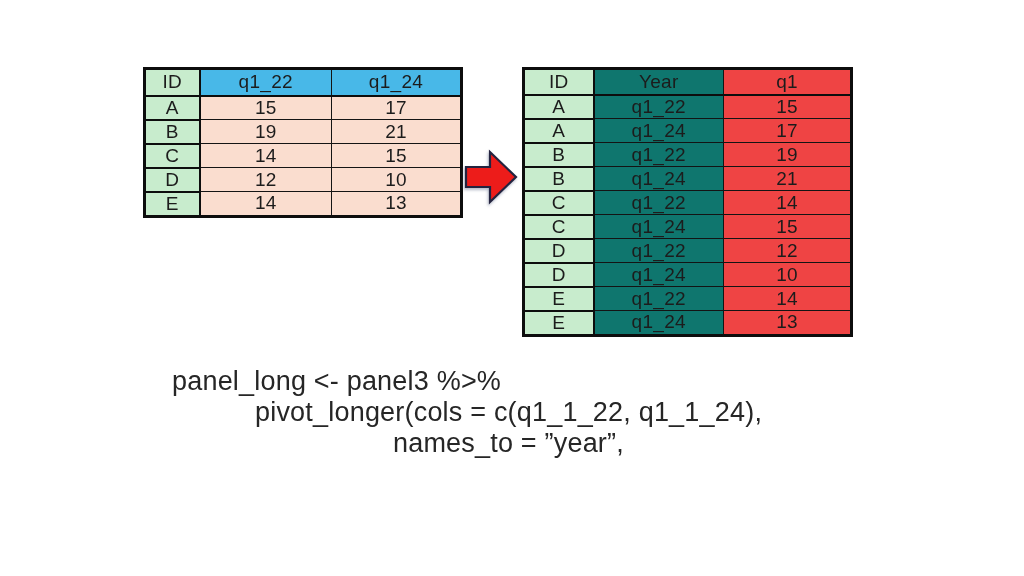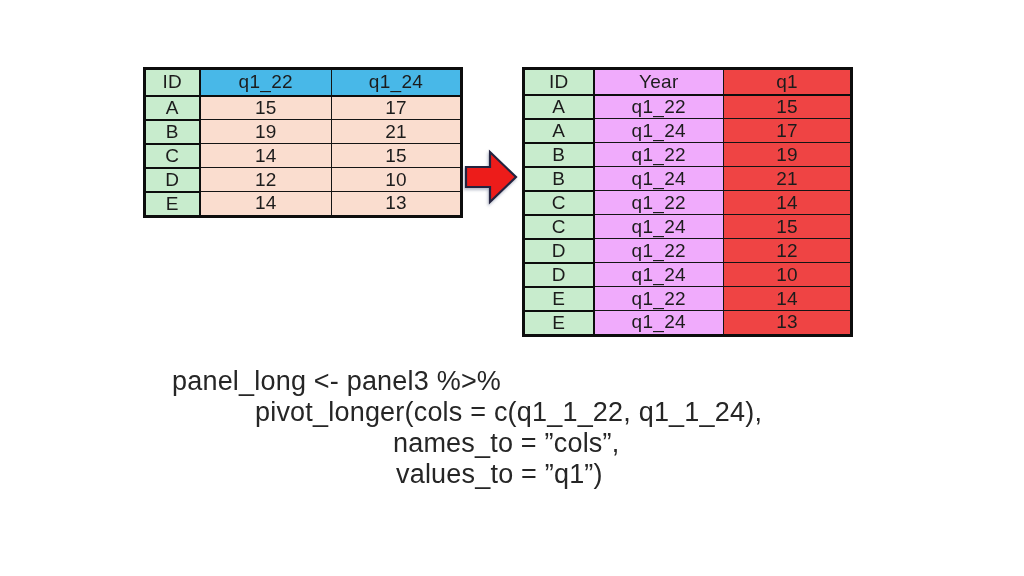--- a/index.html
+++ b/index.html
@@ -37,21 +37,21 @@
   .tbl-wide { left:143px; top:67px; }
   .tbl-wide thead td { height:27px; border-top:2.5px solid #0d0d0d; border-bottom:2.5px solid #0d0d0d; }
   .tbl-wide td:first-child { background:#c8eccd; border-left:2.5px solid #0d0d0d; border-right:2.5px solid #0d0d0d; border-top:2.2px solid #0d0d0d; border-bottom:2.2px solid #0d0d0d; }
   .tbl-wide thead td:nth-child(n+2) { background:#48b8e8; }
   .tbl-wide tbody td:nth-child(n+2) { background:#faddcf; }
 
   
   .tbl-long { left:522px; top:67px; }
   .tbl-long thead td { height:26px; border-top:2.5px solid #0d0d0d; border-bottom:2.5px solid #0d0d0d; }
   .tbl-long td:nth-child(1) { background:#c8eccd; border-left:2.5px solid #0d0d0d; border-right:2.5px solid #0d0d0d; border-top:2px solid #0d0d0d; border-bottom:2px solid #0d0d0d; }
-  .tbl-long td:nth-child(2) { background:#f0abfc; }
+  .tbl-long td:nth-child(2) { background:#0f766e; }
   .tbl-long td:nth-child(3) { background:#ef4444; }
 
   
   .arrow-wrap {
     position:absolute; left:463px; top:146px;
     width:56px; height:62px;
     filter: drop-shadow(-1px 2px 1.5px rgba(120,130,155,0.55));
   }
 
   
@@ -181,17 +181,16 @@
           <td>E</td>
           <td>q1_24</td>
           <td>13</td>
         </tr>
       </tbody>
   </table>
 
   <div class="code">
     <div class="code-line l1">panel_long &lt;- panel3 %&gt;%</div>
     <div class="code-line l2">pivot_longer(cols = c(q1_1_22, q1_1_24),</div>
-    <div class="code-line l3">names_to = ”cols”,</div>
-    <div class="code-line l4">values_to = ”q1”)</div>
+    <div class="code-line l3">names_to = ”year”,</div>
   </div>
 
 </div>
 
 </body></html>

